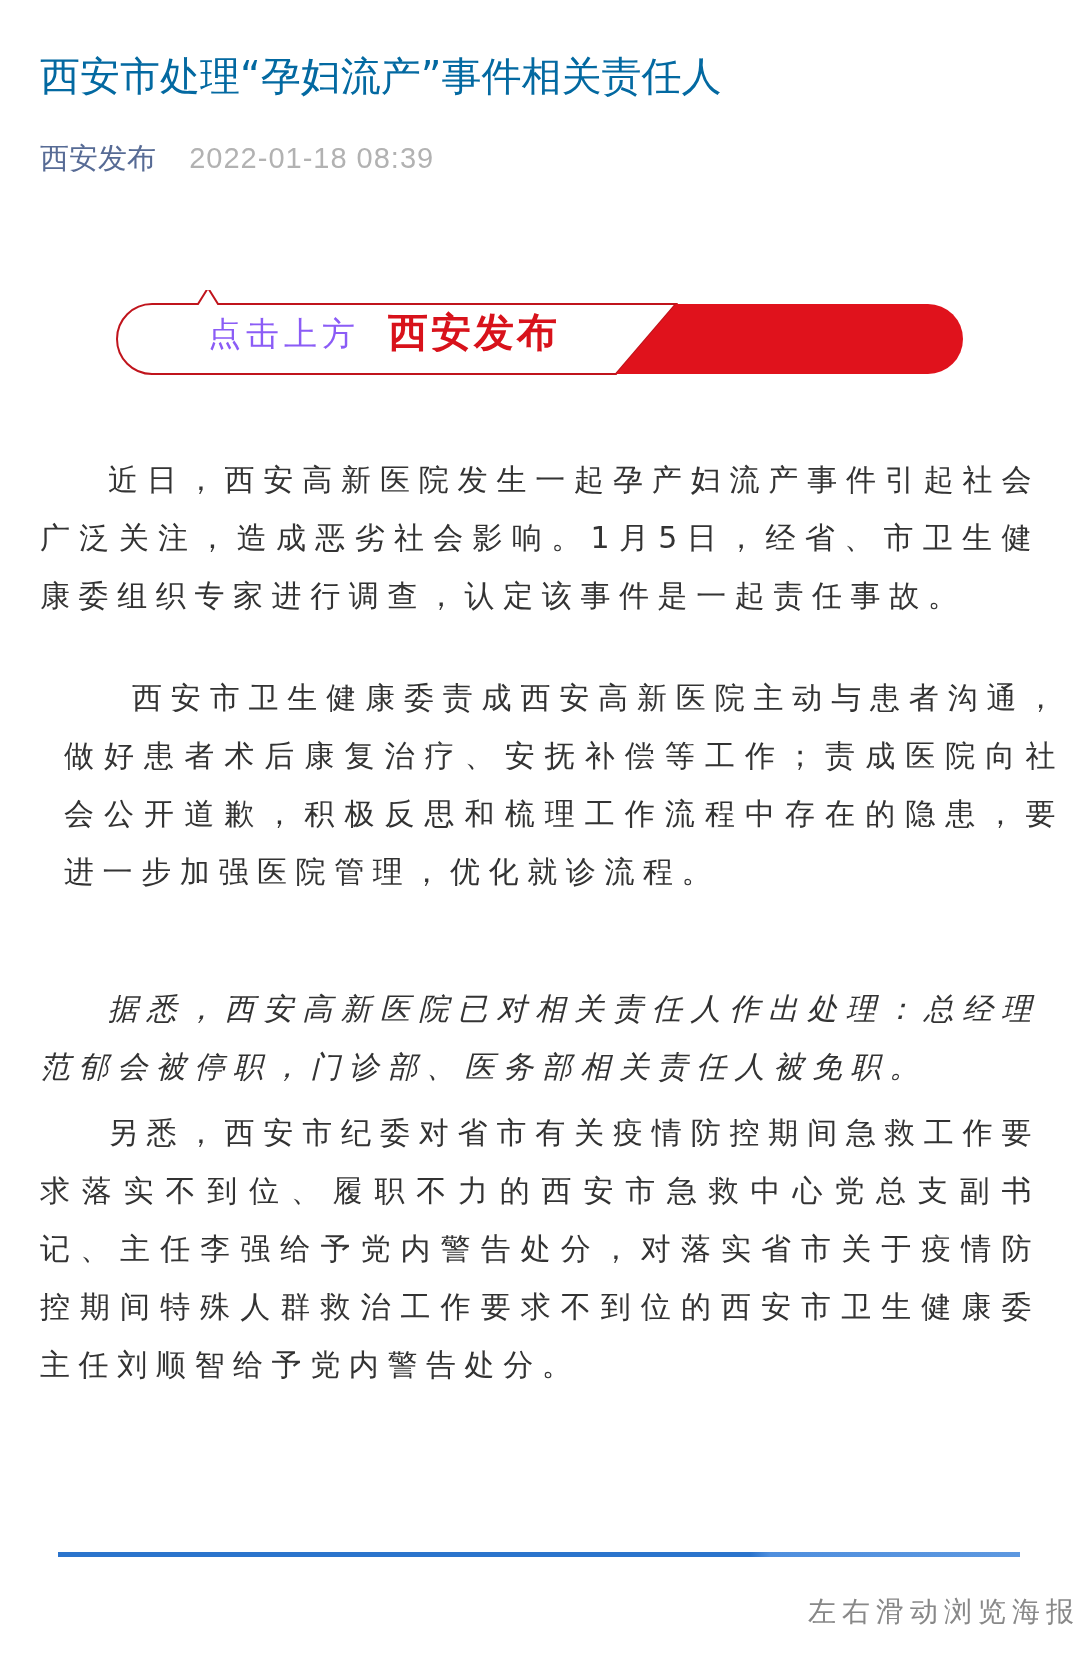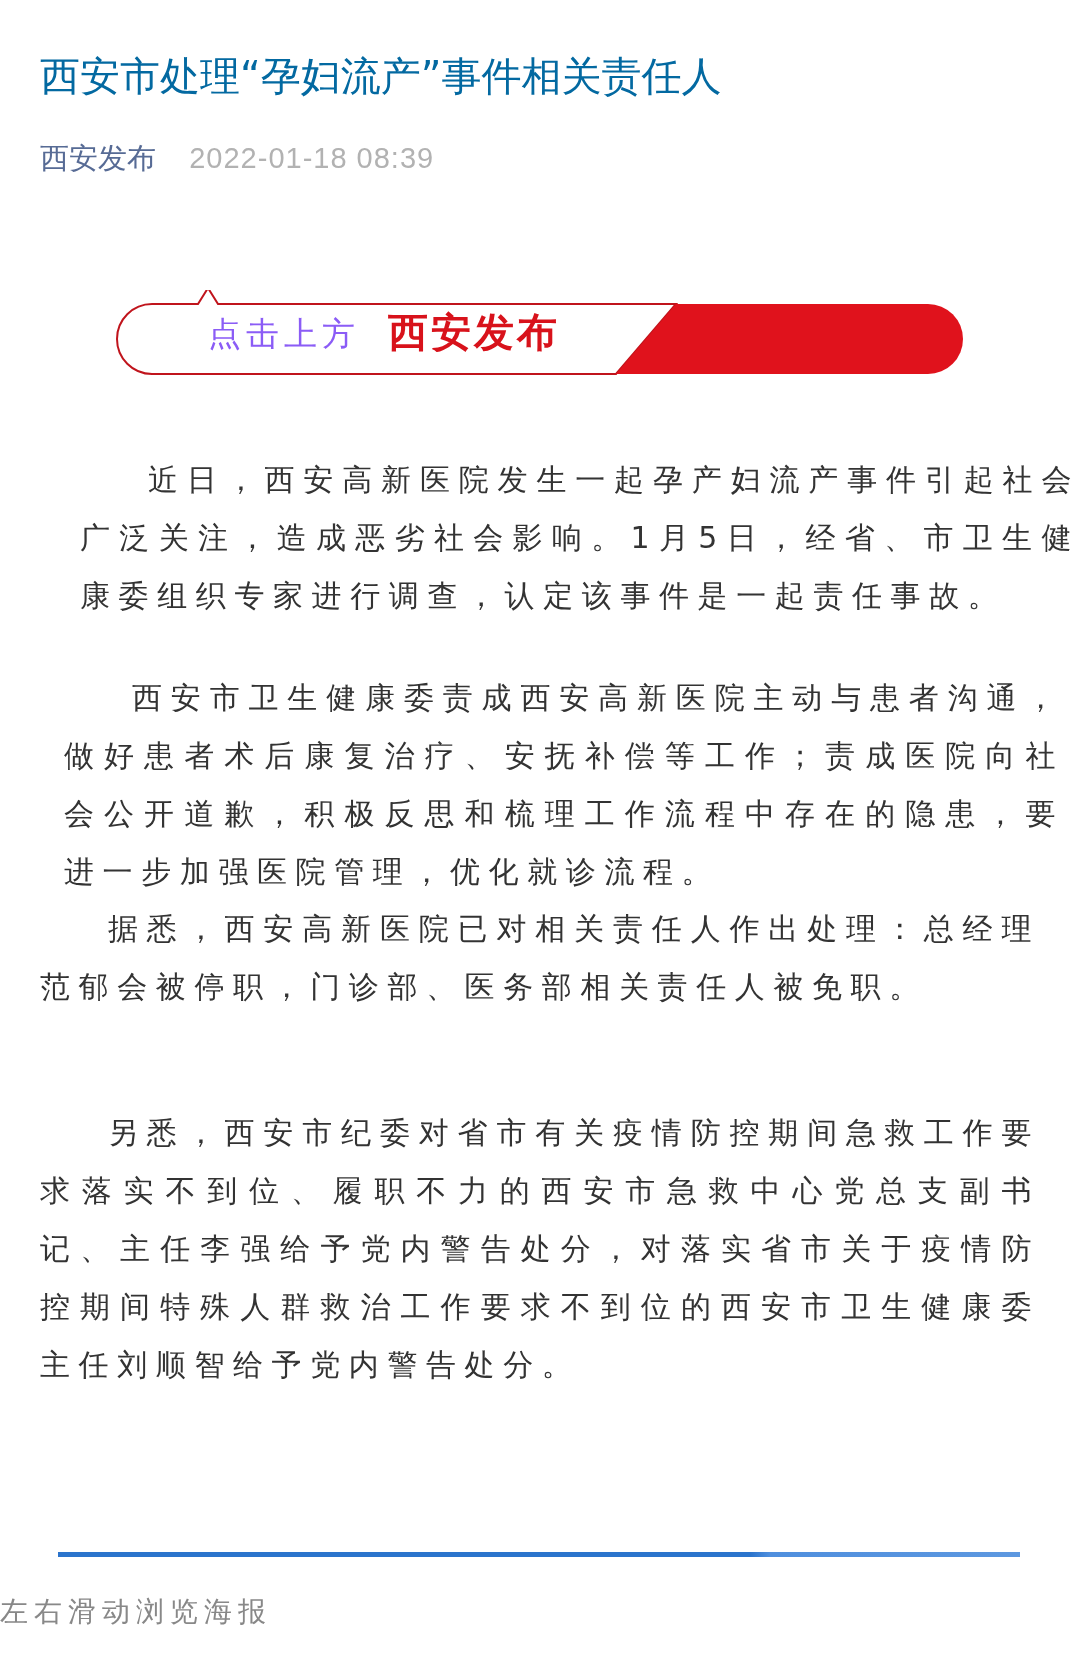--- a/index.html
+++ b/index.html
@@ -33,21 +33,21 @@
     position: absolute; left: 40px; width: 1000px;
     font-size: 30px; line-height: 58px; color: #333333;
     letter-spacing: 8.6px; text-indent: 68px; text-align: justify;
   }
 
   .divider {
     position: absolute; left: 58px; top: 1552px; width: 962px; height: 5px;
     background: linear-gradient(to right, #2b74cc 0%, #2b74cc 72%, #4f8fde 74%, #5d98e0 100%);
   }
   .swipe-hint {
-    position: absolute; left: 0; width: 1080px; top: 1592px; text-align: left;
+    position: absolute; left: 0; width: 1080px; top: 1592px; text-align: right;
     font-size: 28px; line-height: 40px; color: #888888; letter-spacing: 6px;
   }
 </style>
 </head>
 <body>
 
 <h1 class="title">西安市处理“孕妇流产”事件相关责任人</h1>
 
 <div class="meta">
   <span class="source">西安发布</span>
@@ -58,19 +58,19 @@
   <svg width="848" height="86" viewBox="0 0 848 86">
 
     <path d="M 36 14 L 82 14 L 92 -2 L 102 14 L 560 14 L 500 84 L 36 84 A 35 35 0 0 1 36 14 Z" fill="#ffffff" stroke="#c0141c" stroke-width="2"></path>
 
     <path d="M 560 14 L 812 14 A 35 35 0 0 1 812 84 L 500 84 Z" fill="#e0121c"></path>
   </svg>
   <span class="left-text">点击上方</span>
   <span class="brand-text">西安发布</span>
 </div>
 
-<p class="para" style="top:451px;margin-left:40px;">近日，西安高新医院发生一起孕产妇流产事件引起社会广泛关注，造成恶劣社会影响。1月5日，经省、市卫生健康委组织专家进行调查，认定该事件是一起责任事故。</p>
+<p class="para" style="top:451px;">近日，西安高新医院发生一起孕产妇流产事件引起社会广泛关注，造成恶劣社会影响。1月5日，经省、市卫生健康委组织专家进行调查，认定该事件是一起责任事故。</p>
 <p class="para" style="top:669px;margin-left:24px;">西安市卫生健康委责成西安高新医院主动与患者沟通，做好患者术后康复治疗、安抚补偿等工作；责成医院向社会公开道歉，积极反思和梳理工作流程中存在的隐患，要进一步加强医院管理，优化就诊流程。</p>
-<p class="para" style="top:900px;">据悉，西安高新医院已对相关责任人作出处理：总经理范郁会被停职，门诊部、医务部相关责任人被免职。</p>
+<p class="para" style="top:980px;font-style:italic;">据悉，西安高新医院已对相关责任人作出处理：总经理范郁会被停职，门诊部、医务部相关责任人被免职。</p>
 <p class="para" style="top:1104px;">另悉，西安市纪委对省市有关疫情防控期间急救工作要求落实不到位、履职不力的西安市急救中心党总支副书记、主任李强给予党内警告处分，对落实省市关于疫情防控期间特殊人群救治工作要求不到位的西安市卫生健康委主任刘顺智给予党内警告处分。</p>
 
 <div class="divider"></div>
 <div class="swipe-hint">左右滑动浏览海报</div>
 
 </body></html>

